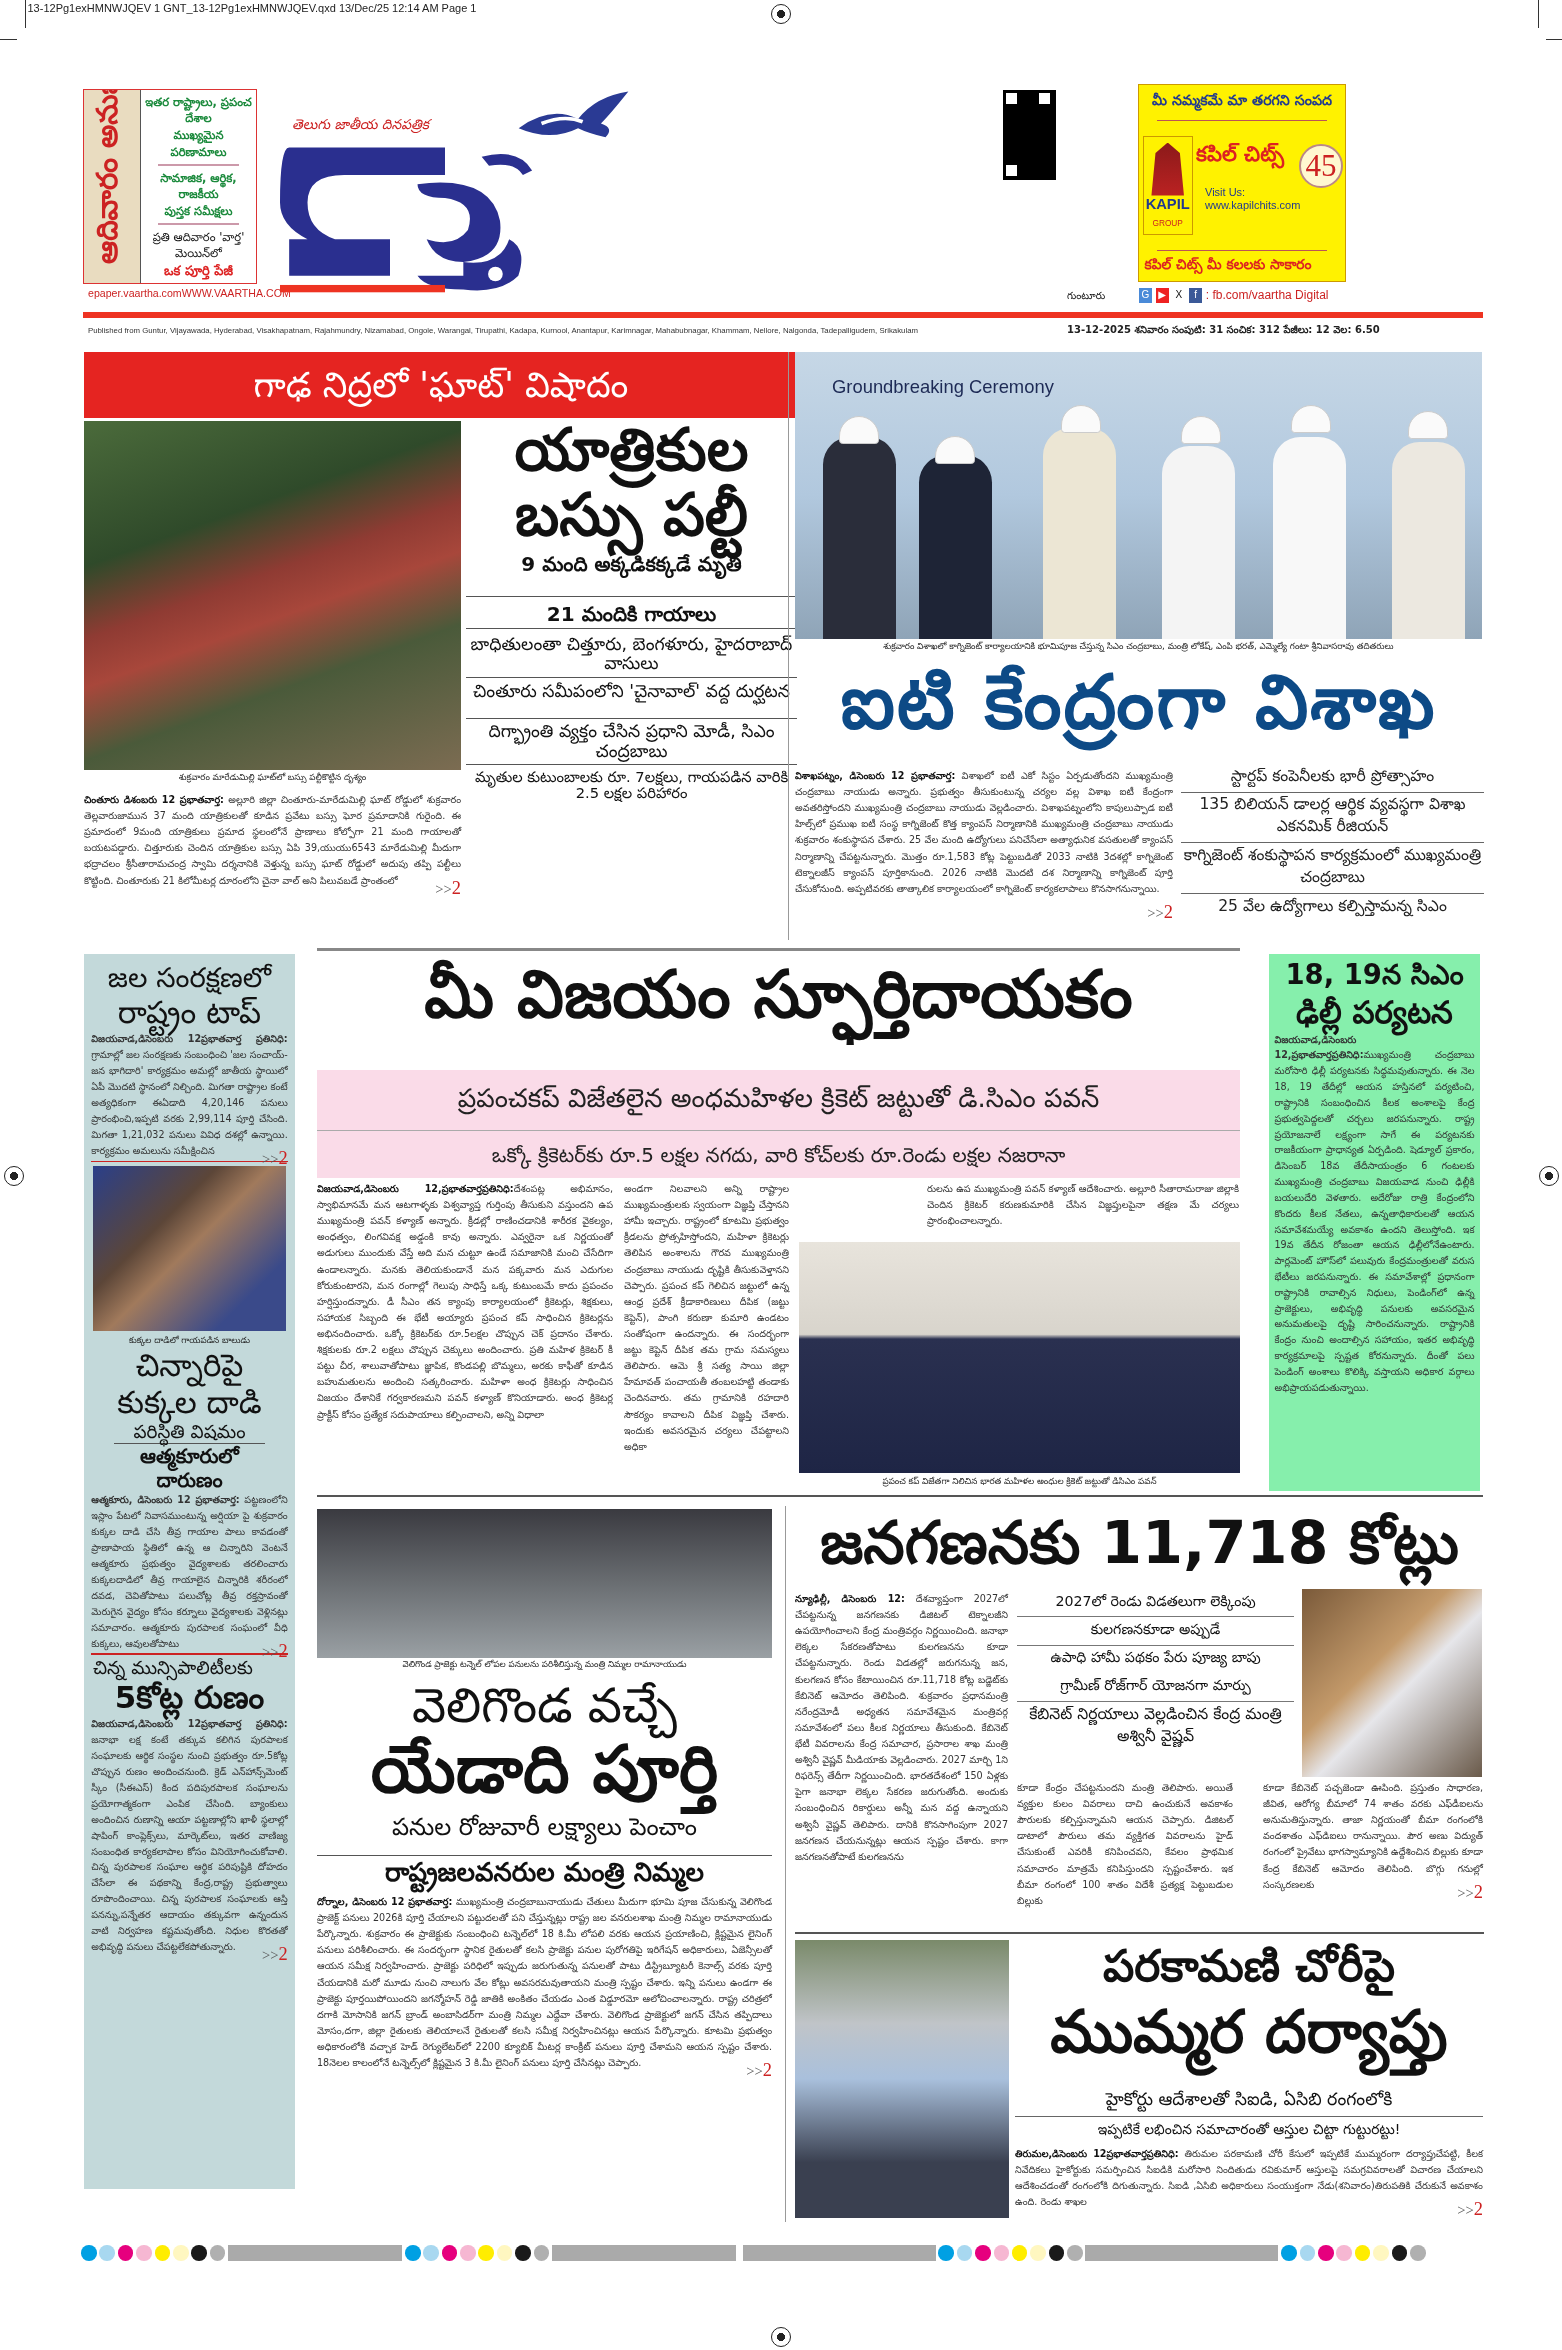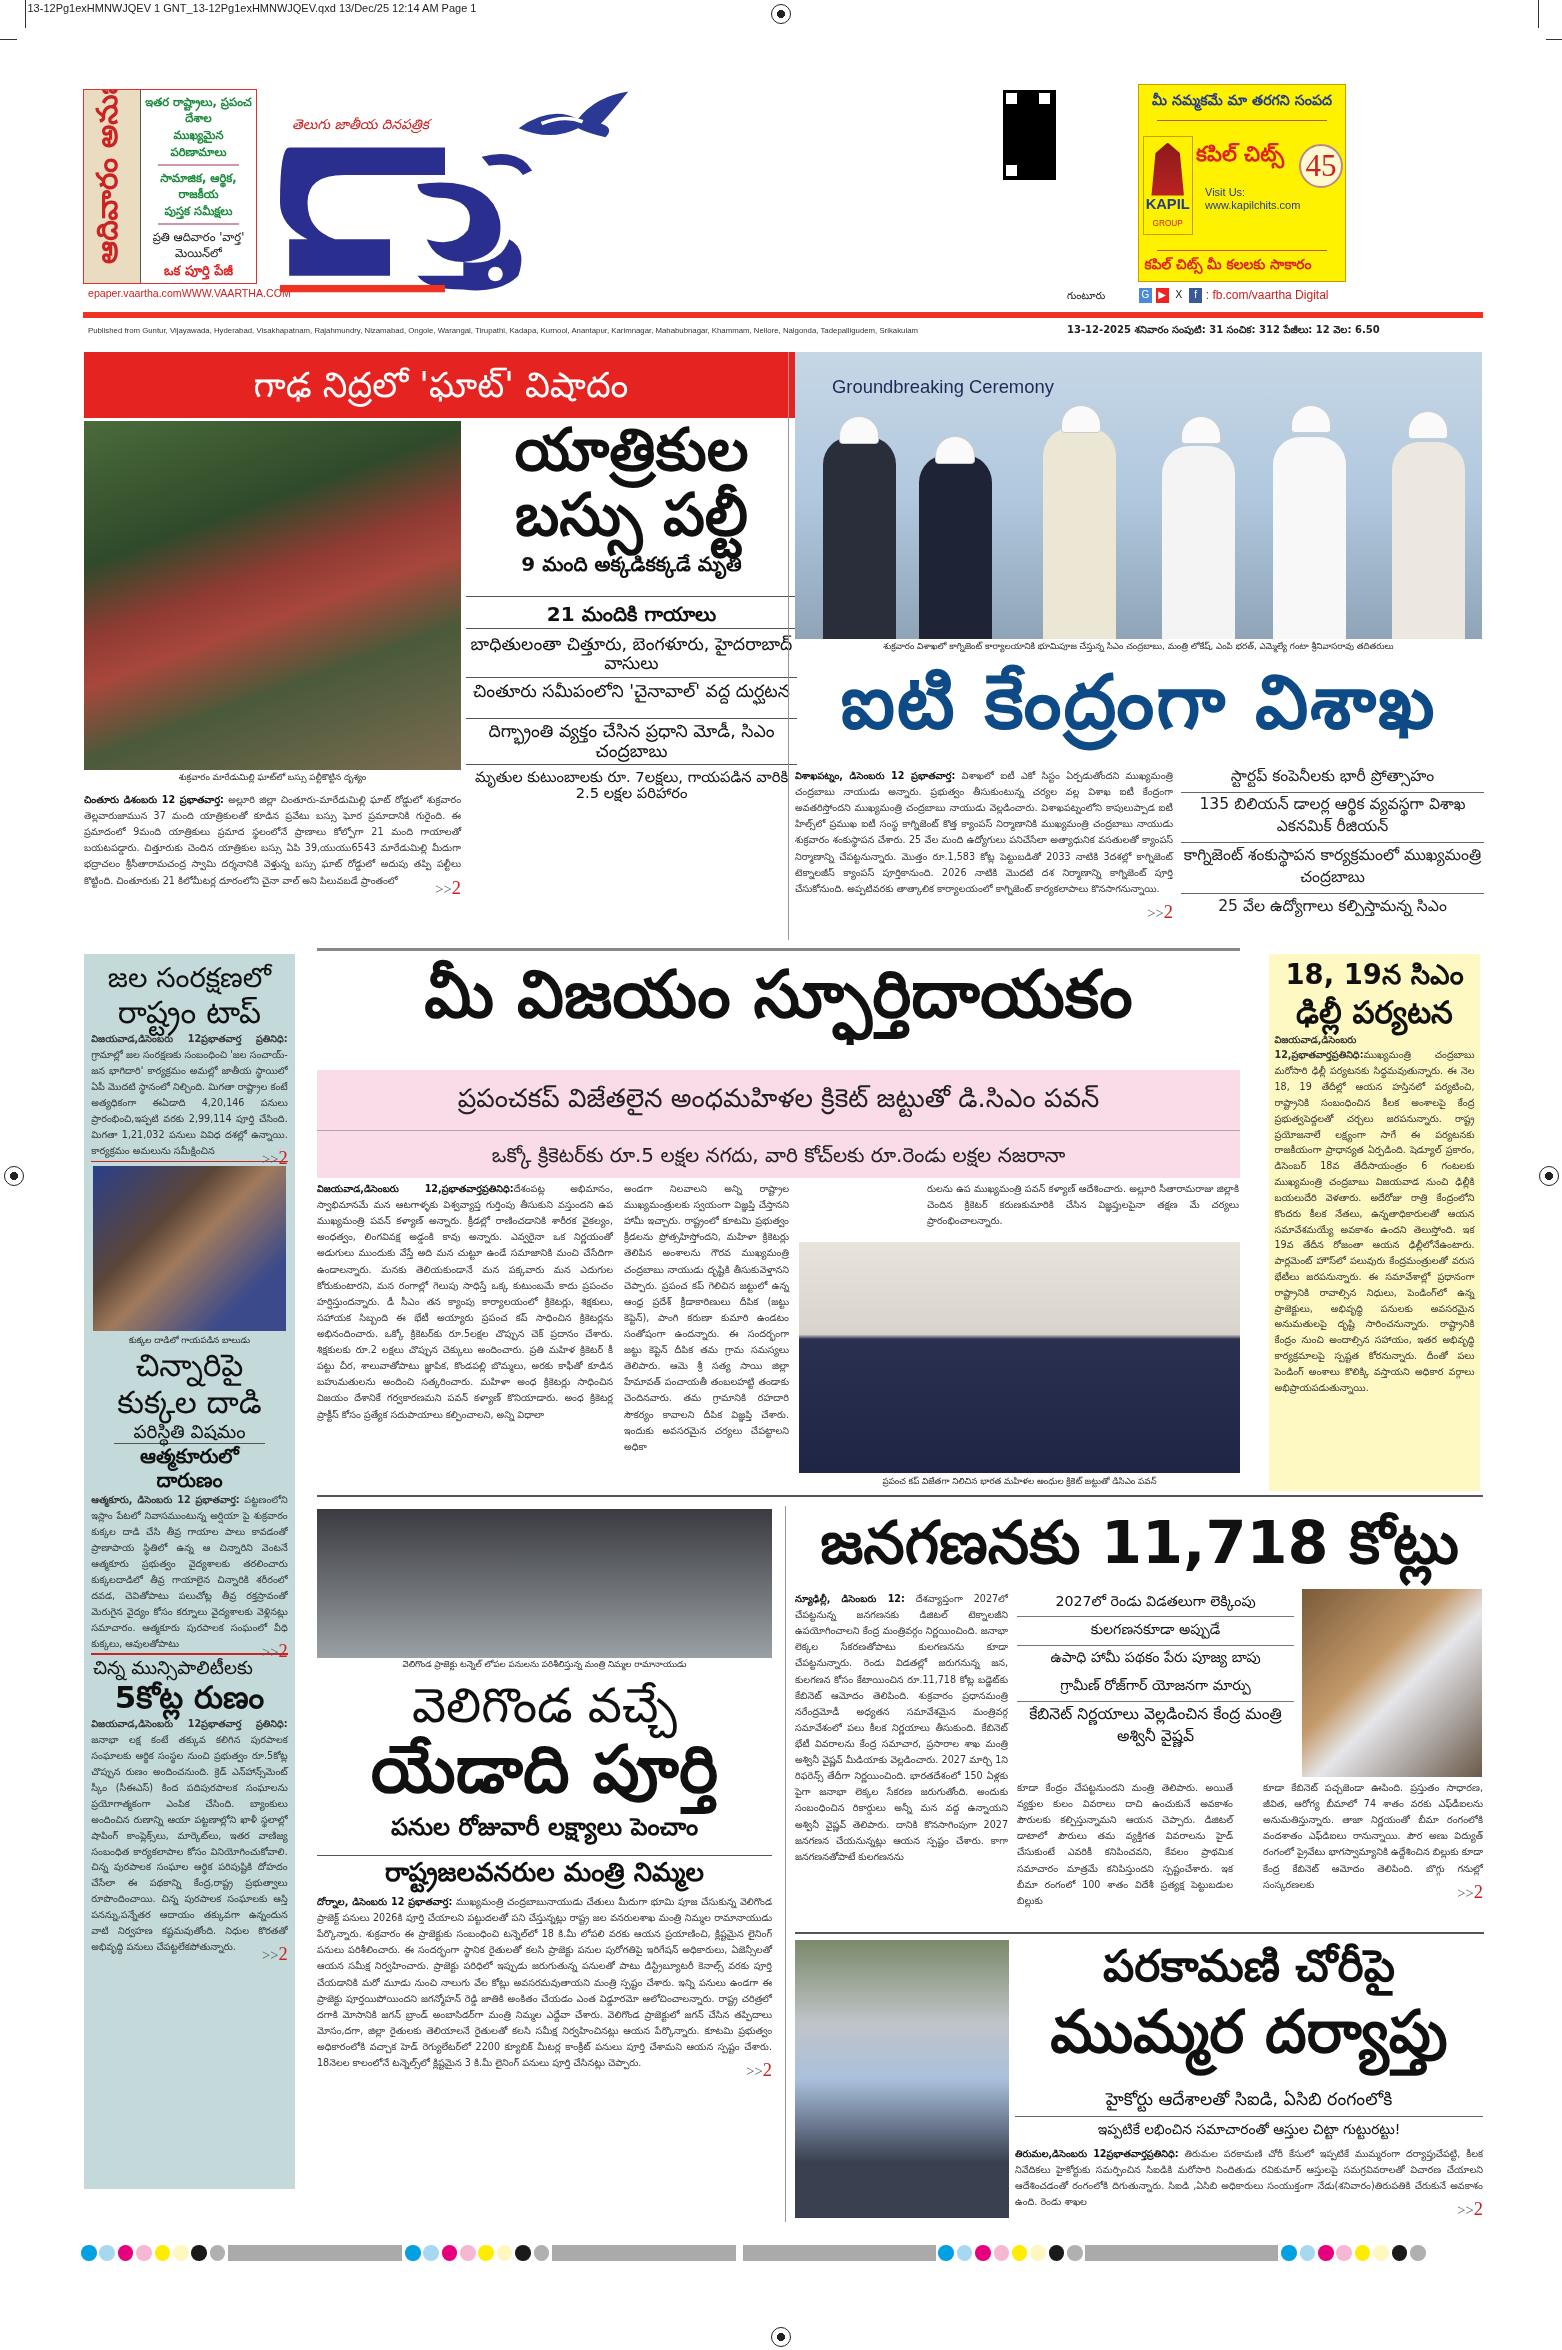--- a/index.html
+++ b/index.html
@@ -76,21 +76,21 @@
 .leadc3{left:927px;top:1181px;width:312px}
 .leadimg{left:799px;top:1242px;width:441px;height:231px;background:linear-gradient(180deg,#e8e4dc 0%,#d8d4cc 40%,#2a3050 42%,#1e2545 100%)}
 .leadcap{left:799px;top:1476px;width:441px}
 
 .lside{left:84px;top:954px;width:211px;height:1235px;background:#c3d9da}
 .lside .h{font-size:27.5px;text-align:center;color:#111;line-height:1.2}
 .lside .b{padding:0 7.3px;font-size:9.6px;line-height:1.66;color:#333;text-align:justify}
 .lside .redrule{height:1.8px;background:#c22;margin:1.8px 7.3px}
 .lside .img2{height:165px;margin:3.7px 9.2px;background:linear-gradient(135deg,#2a3f8a 0%,#5c4638 35%,#a17a5c 50%,#3a4a8a 80%)}
 
-.rside{left:1269px;top:954px;width:211px;height:537px;background:#fef9c3}
+.rside{left:1269px;top:954px;width:211px;height:537px;background:#86efac}
 .rside .h{font-size:27.5px;font-weight:bold;text-align:center;line-height:1.2;margin-top:3.7px}
 .rside .b{padding:0 5.5px;font-size:9.6px;line-height:1.65;color:#333;text-align:justify}
 
 .velimg{left:317px;top:1509px;width:455px;height:149px;background:linear-gradient(180deg,#3a3a40 0%,#6a6e72 50%,#9aa0a4 100%)}
 .velcap{left:317px;top:1659px;width:455px}
 .velhl1{left:317px;top:1679px;width:455px;font-size:48px;text-align:center}
 .velhl2{left:317px;top:1734px;width:455px;font-size:66px;font-weight:bold;text-align:center}
 .velsub{left:317px;top:1814px;width:455px;font-size:24px;text-align:center}
 .velsub2{left:317px;top:1855px;width:455px;font-size:26px;text-align:center;border-top:0.9px solid #555;padding-top:1.8px}
 .velbody{left:317px;top:1894px;width:455px}
@@ -280,21 +280,21 @@
 <div class="abs rside">
   <div class="h">18, 19న సిఎం</div>
   <div class="h" style="font-size:31px">ఢిల్లీ పర్యటన</div>
   <div class="b"><b>విజయవాడ,డిసెంబరు 12,ప్రభాతవార్తప్రతినిధి:</b><span>ముఖ్యమంత్రి చంద్రబాబు మరోసారి ఢిల్లీ పర్యటనకు సిద్ధమవుతున్నారు. ఈ నెల 18, 19 తేదీల్లో ఆయన హస్తినలో పర్యటించి, రాష్ట్రానికి సంబంధించిన కీలక అంశాలపై కేంద్ర ప్రభుత్వపెద్దలతో చర్చలు జరపనున్నారు. రాష్ట్ర ప్రయోజనాలే లక్ష్యంగా సాగే ఈ పర్యటనకు రాజకీయంగా ప్రాధాన్యత ఏర్పడింది. షెడ్యూల్ ప్రకారం, డిసెంబర్ 18వ తేదీసాయంత్రం 6 గంటలకు ముఖ్యమంత్రి చంద్రబాబు విజయవాడ నుంచి ఢిల్లీకి బయలుదేరి వెళతారు. అదేరోజు రాత్రి కేంద్రంలోని కొందరు కీలక నేతలు, ఉన్నతాధికారులతో ఆయన సమావేశమయ్యే అవకాశం ఉందని తెలుస్తోంది. ఇక 19వ తేదీన రోజంతా ఆయన ఢిల్లీలోనేఉంటారు. పార్లమెంట్ హౌస్‌లో పలువురు కేంద్రమంత్రులతో వరుస భేటీలు జరపనున్నారు. ఈ సమావేశాల్లో ప్రధానంగా రాష్ట్రానికి రావాల్సిన నిధులు, పెండింగ్‌లో ఉన్న ప్రాజెక్టులు, అభివృద్ధి పనులకు అవసరమైన అనుమతులపై దృష్టి సారించనున్నారు. రాష్ట్రానికి కేంద్రం నుంచి అందాల్సిన సహాయం, ఇతర అభివృద్ధి కార్యక్రమాలపై స్పష్టత కోరనున్నారు. దీంతో పలు పెండింగ్ అంశాలు కొలిక్కి వస్తాయని అధికార వర్గాలు అభిప్రాయపడుతున్నాయి.</span></div>
 </div>
 
 <div class="abs velimg"></div>
 <div class="abs cap velcap">వెలిగొండ ప్రాజెక్టు టన్నెల్ లోపల పనులను పరిశీలిస్తున్న మంత్రి నిమ్మల రామానాయుడు</div>
 <div class="abs velhl1 hl" style="font-weight:normal">వెలిగొండ వచ్చే</div>
 <div class="abs velhl2 hl">యేడాది పూర్తి</div>
-<div class="abs velsub hl" style="font-weight:bold">పనుల రోజువారీ లక్ష్యాలు పెంచాం</div>
+<div class="abs velsub hl" style="font-weight:normal">పనుల రోజువారీ లక్ష్యాలు పెంచాం</div>
 <div class="abs velsub2 hl">రాష్ట్రజలవనరుల మంత్రి నిమ్మల</div>
 <div class="abs body-txt velbody">
   <b>దోర్నాల, డిసెంబరు 12 ప్రభాతవార్త:</b> <span>ముఖ్యమంత్రి చంద్రబాబునాయుడు చేతులు మీదుగా భూమి పూజ చేసుకున్న వెలిగొండ ప్రాజెక్ట్ పనులు 2026కి పూర్తి చేయాలని పట్టుదలతో పని చేస్తున్నట్లు రాష్ట్ర జల వనరులశాఖ మంత్రి నిమ్మల రామానాయుడు పేర్కొన్నారు. శుక్రవారం ఈ ప్రాజెక్టుకు సంబంధించి టన్నెల్‌లో 18 కి.మీ లోపలి వరకు ఆయన ప్రయాణించి, క్లిష్టమైన లైనింగ్ పనులు పరిశీలించారు. ఈ సందర్భంగా స్థానిక రైతులతో కలసి ప్రాజెక్టు పనుల పురోగతిపై ఇరిగేషన్ అధికారులు, ఏజెన్సీలతో ఆయన సమీక్ష నిర్వహించారు. ప్రాజెక్టు పరిధిలో ఇప్పుడు జరుగుతున్న పనులతో పాటు డిస్ట్రిబ్యూటరీ కెనాల్స్ వరకు పూర్తి చేయడానికి మరో మూడు నుంచి నాలుగు వేల కోట్లు అవసరమవుతాయని మంత్రి స్పష్టం చేశారు. ఇన్ని పనులు ఉండగా ఈ ప్రాజెక్టు పూర్తయిపోయిందని జగన్మోహన్ రెడ్డి జాతికి అంకితం చేయడం ఎంత విడ్డూరమో ఆలోచించాలన్నారు. రాష్ట్ర చరిత్రలో దగాకి మోసానికి జగన్ బ్రాండ్ అంబాసిడర్‌గా మంత్రి నిమ్మల ఎద్దేవా చేశారు. వెలిగొండ ప్రాజెక్టులో జగన్ చేసిన తప్పిదాలు మోసం,దగా, జిల్లా రైతులకు తెలియాలనే రైతులతో కలసి సమీక్ష నిర్వహించినట్లు ఆయన పేర్కొన్నారు. కూటమి ప్రభుత్వం అధికారంలోకి వచ్చాక హెడ్ రెగ్యులేటర్‌లో 2200 క్యూబిక్ మీటర్ల కాంక్రీట్ పనులు పూర్తి చేశామని ఆయన స్పష్టం చేశారు. 18నెలల కాలంలోనే టన్నెల్స్‌లో క్లిష్టమైన 3 కి.మీ లైనింగ్ పనులు పూర్తి చేసినట్లు చెప్పారు.</span>
   <span class="more">2</span>
 </div>
 <div class="abs vrule" style="left:785px;top:1506px;height:716px"></div>
 
 <div class="abs cenhl hl">జనగణనకు 11,718 కోట్లు</div>
 <div class="abs body-txt cenc1"><b>న్యూఢిల్లీ, డిసెంబరు 12:</b> <span>దేశవ్యాప్తంగా 2027లో చేపట్టనున్న జనగణనకు డిజిటల్ టెక్నాలజీని ఉపయోగించాలని కేంద్ర మంత్రివర్గం నిర్ణయించింది. జనాభా లెక్కల సేకరణతోపాటు కులగణనను కూడా చేపట్టనున్నారు. రెండు విడతల్లో జరుగనున్న జన, కులగణన కోసం కేటాయించిన రూ.11,718 కోట్ల బడ్జెట్‌కు కేబినెట్ ఆమోదం తెలిపింది. శుక్రవారం ప్రధానమంత్రి నరేంద్రమోడీ అధ్యతన సమావేశమైన మంత్రివర్గ సమావేశంలో పలు కీలక నిర్ణయాలు తీసుకుంది. కేబినెట్ భేటీ వివరాలను కేంద్ర సమాచార, ప్రసారాల శాఖ మంత్రి అశ్వినీ వైష్ణవ్ మీడియాకు వెల్లడించారు. 2027 మార్చి 1ని రిఫరెన్స్ తేదీగా నిర్ణయించింది. భారతదేశంలో 150 ఏళ్లకు పైగా జనాభా లెక్కల సేకరణ జరుగుతోంది. అందుకు సంబంధించిన రికార్డులు అన్నీ మన వద్ద ఉన్నాయని అశ్వినీ వైష్ణవ్ తెలిపారు. దానికి కొనసాగింపుగా 2027 జనగణన చేయనున్నట్లు ఆయన స్పష్టం చేశారు. కాగా జనగణనతోపాటే కులగణనను</span></div>
 <div class="abs censide">

